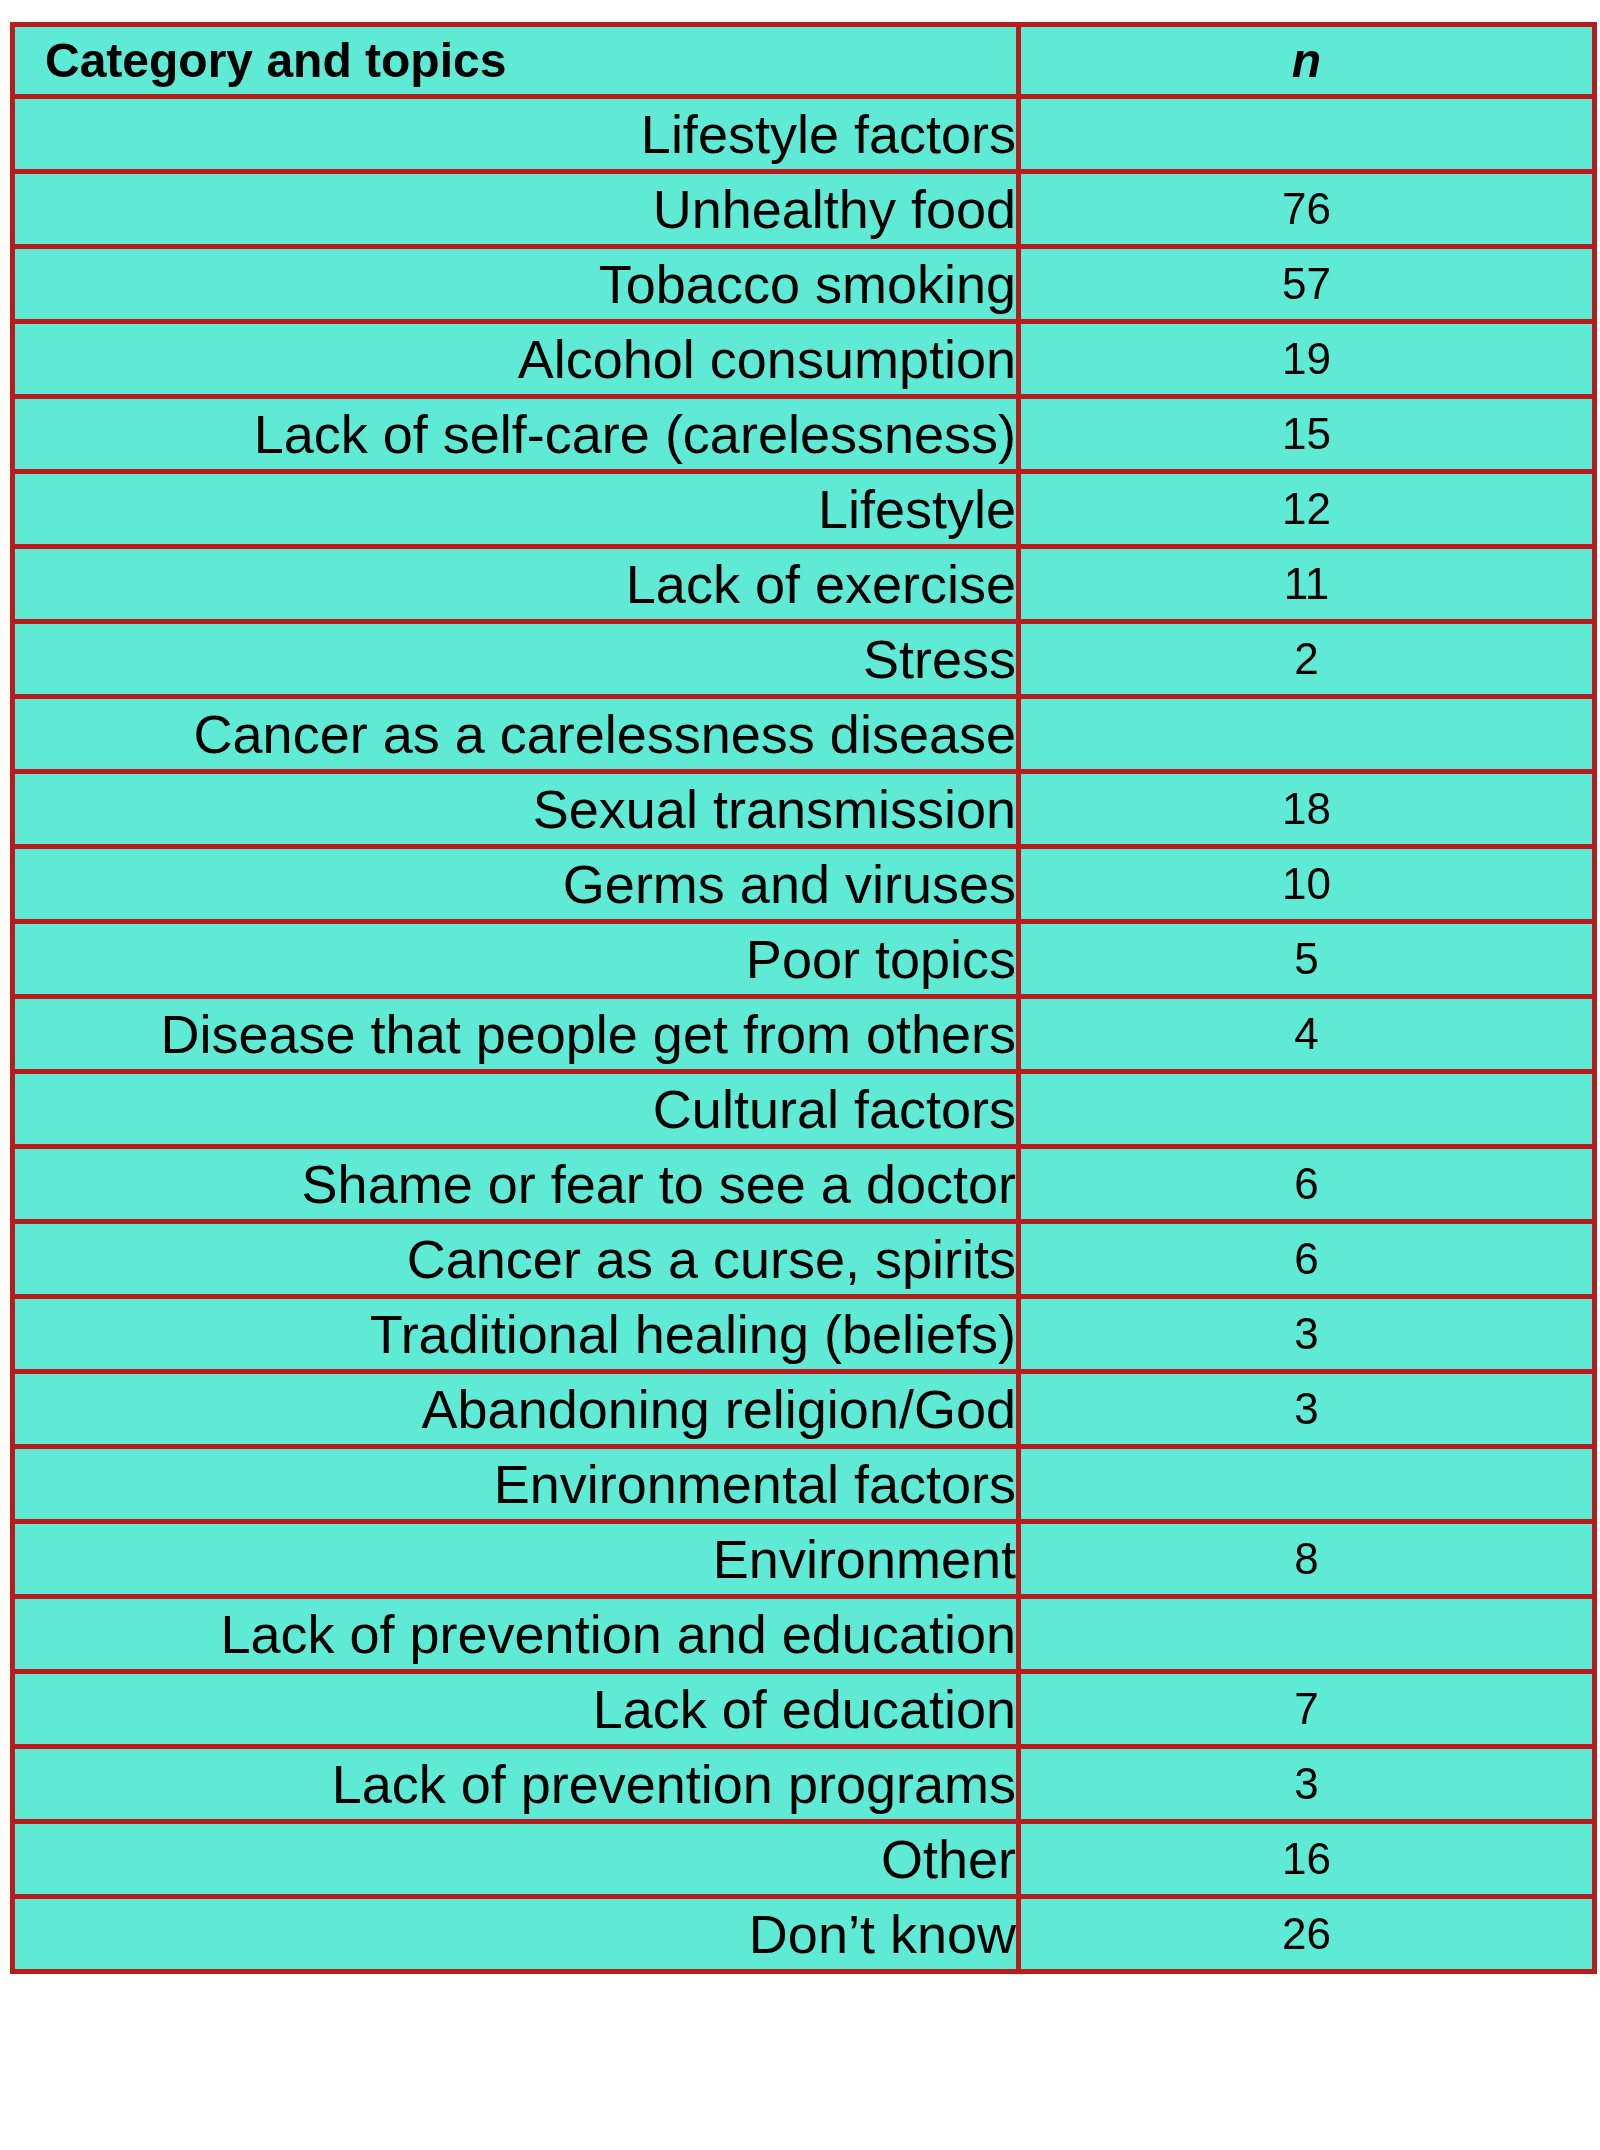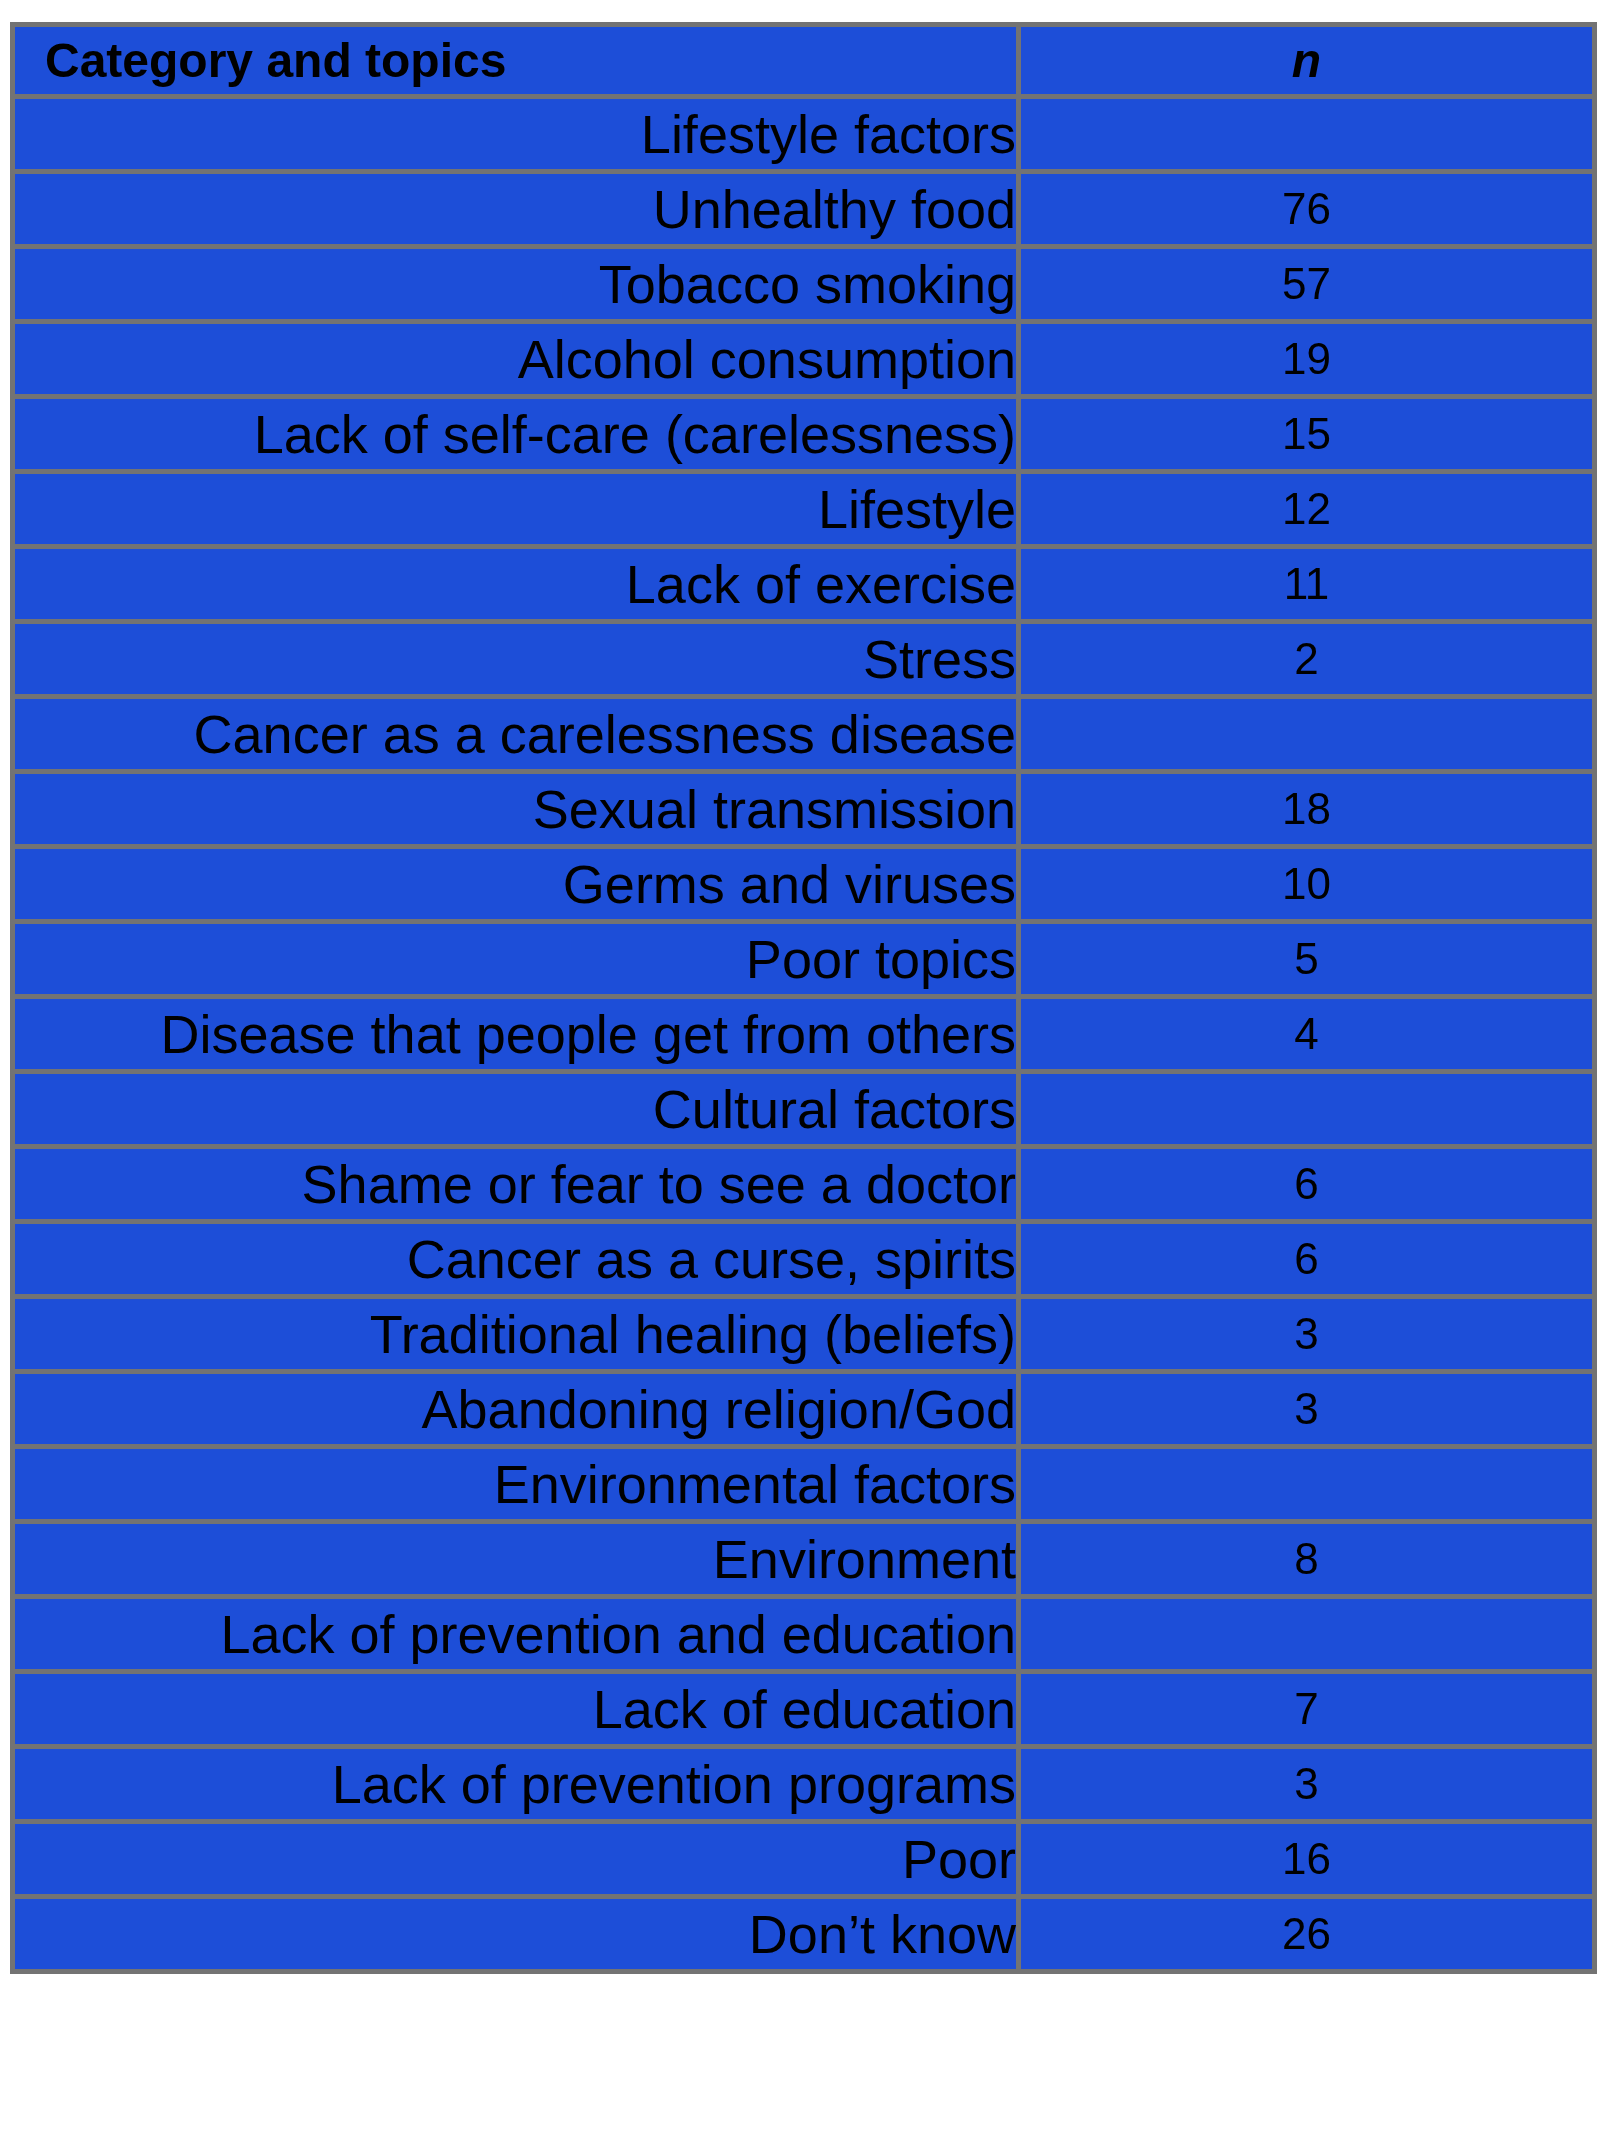--- a/index.html
+++ b/index.html
@@ -21,23 +21,23 @@
     left: 10px;
     top: 22px;
     width: 1582px;
     border-collapse: collapse;
     table-layout: fixed;
     background: #ffffff;
   }
   col.c-label { width: 1006px; }
   col.c-n     { width: 576px; }
   th, td {
-    border: 5px solid #737373;
+    border: 5px solid #b91c1c;
     vertical-align: middle;
-    background: #1d4ed8;
+    background: #5eead4;
     overflow: hidden;
     white-space: nowrap;
   }
   th.col-label {
     height: 67px;
     font-size: 48px;
     font-weight: bold;
     text-align: left;
     padding: 0 0 0 30px;
   }
@@ -167,21 +167,21 @@
         </tr>
         <tr>
           <td class="cell-label topic">Lack of education</td>
           <td class="cell-n">7</td>
         </tr>
         <tr>
           <td class="cell-label topic">Lack of prevention programs</td>
           <td class="cell-n">3</td>
         </tr>
         <tr>
-          <td class="cell-label">Poor</td>
+          <td class="cell-label">Other</td>
           <td class="cell-n">16</td>
         </tr>
         <tr>
           <td class="cell-label">Don’t know</td>
           <td class="cell-n">26</td>
         </tr>
       </tbody>
   </table>
 </div>
 

